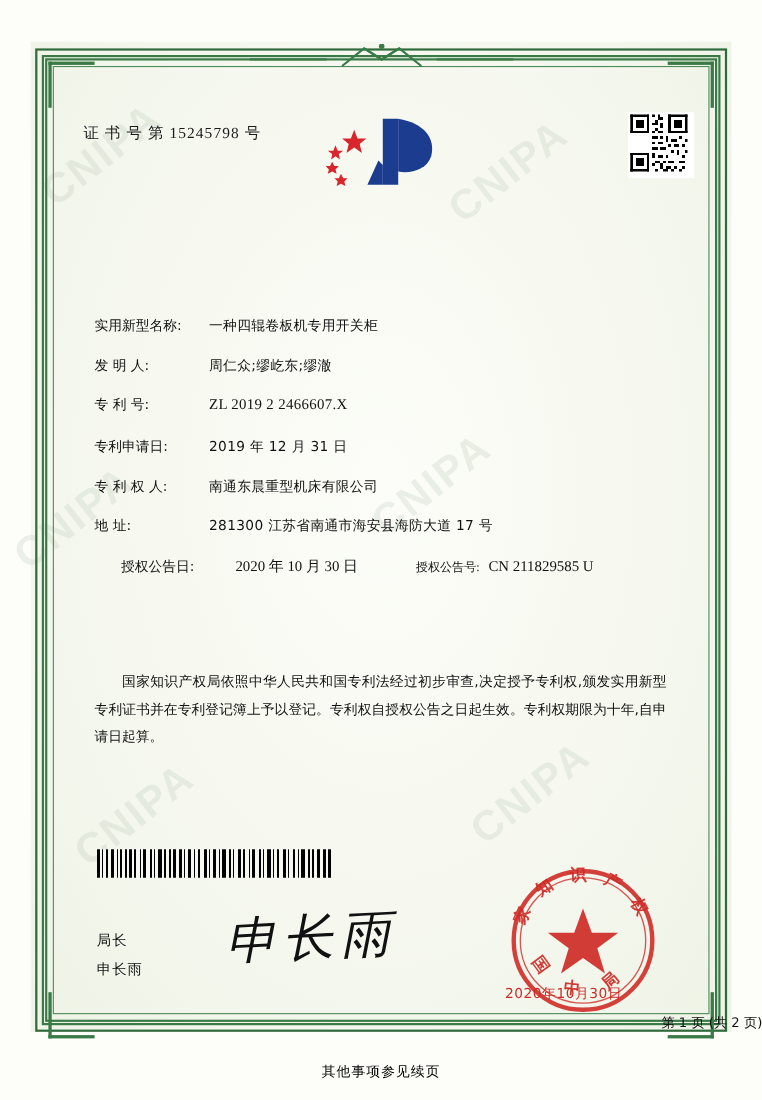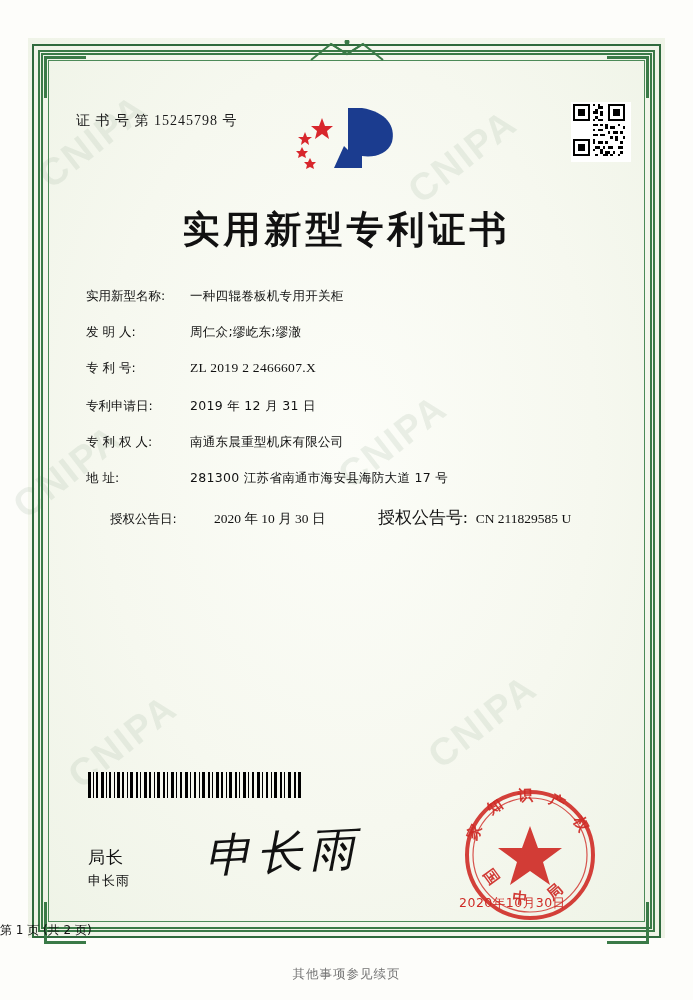--- a/index.html
+++ b/index.html
@@ -184,21 +184,21 @@
   .row-dual .half.first { width: 268px; flex: 0 0 268px; }
   .row-dual .half .lbl2 {
     width: 104px;
     flex: 0 0 104px;
     font-family: "DejaVu Sans", sans-serif;
     font-size: 12.5px;
     white-space: nowrap;
   }
   .row-dual .half .lbl3 {
     font-family: Liberation Serif, serif;
-    font-size: 17px;
+    font-size: 11px;
     white-space: nowrap;
     margin-right: 8px;
   }
 
   
   .paras {
     position: absolute;
     left: 86px;
     top: 607px;
     width: 520px;
@@ -221,21 +221,21 @@
     width: 215px;
     height: 26px;
   }
 
   
   .sign-label {
     position: absolute;
     left: 88px;
     top: 846px;
     font-family: "DejaVu Sans", sans-serif;
-    font-size: 17px;
+    font-size: 13px;
     color: #111;
     letter-spacing: 1px;
   }
   .sign-name {
     position: absolute;
     left: 88px;
     top: 872px;
     font-family: "DejaVu Sans", sans-serif;
     font-size: 13px;
     color: #111;
@@ -273,33 +273,33 @@
     font-size: 12.5px;
     letter-spacing: 0.5px;
     z-index: 5;
   }
 
   
   .page-num {
     position: absolute;
     left: 0; right: 0;
     top: 922px;
-    text-align: left;
+    text-align: right;
     font-family: "DejaVu Sans", sans-serif;
     font-size: 12px;
     color: #111;
   }
   .bottom-note {
     position: absolute;
     left: 0; right: 0;
     top: 966px;
     text-align: center;
     font-family: "DejaVu Sans", sans-serif;
     font-size: 12.5px;
-    color: #737373;
+    color: #000000;
     letter-spacing: 1px;
   }
 </style>
 </head>
 <body>
 
 <div class="page">
 
   <div class="paper-tint"></div>
 
@@ -408,21 +408,20 @@
 
       <g fill="#d8262c">
         <polygon points="40,16 43,24 51,24 45,29 47,37 40,32 33,37 35,29 29,24 37,24"></polygon>
         <polygon points="23,30 25,35 30,35 26,38 27,43 23,40 19,43 20,38 16,35 21,35"></polygon>
         <polygon points="20,45 22,49 26,49 23,52 24,56 20,54 16,56 17,52 14,49 18,49"></polygon>
         <polygon points="28,56 30,60 34,60 31,63 32,67 28,65 24,67 25,63 22,60 26,60"></polygon>
       </g>
     </svg>
   </div>
 
-  <div class="title">实用新型专利证书</div>
 
   <div class="fields">
 
     <div class="row">
       <span class="lbl">实用新型名称:</span>
       <span class="val">一种四辊卷板机专用开关柜</span>
     </div>
 
     <div class="row">
       <span class="lbl">发  明  人:</span>
@@ -456,20 +455,21 @@
       </span>
       <span class="half">
         <span class="lbl3">授权公告号:</span>
         <span class="val">CN 211829585 U</span>
       </span>
     </div>
 
   </div>
 
   <div class="paras">
+    <p>国家知识产权局依照中华人民共和国专利法经过初步审查,决定授予专利权,颁发实用新型专利证书并在专利登记簿上予以登记。专利权自授权公告之日起生效。专利权期限为十年,自申请日起算。</p>
   </div>
 
   <div class="barcode">
     <svg width="215" height="26" viewBox="0 0 215 26" shape-rendering="crispEdges">
       <rect width="215" height="26" fill="#f6f8ef"></rect>
       <g fill="#000">
         <rect x="0" y="0" width="3" height="26"></rect>
           <rect x="5" y="0" width="1" height="26"></rect>
         <rect x="8" y="0" width="2" height="26"></rect>
           <rect x="13" y="0" width="3" height="26"></rect>

